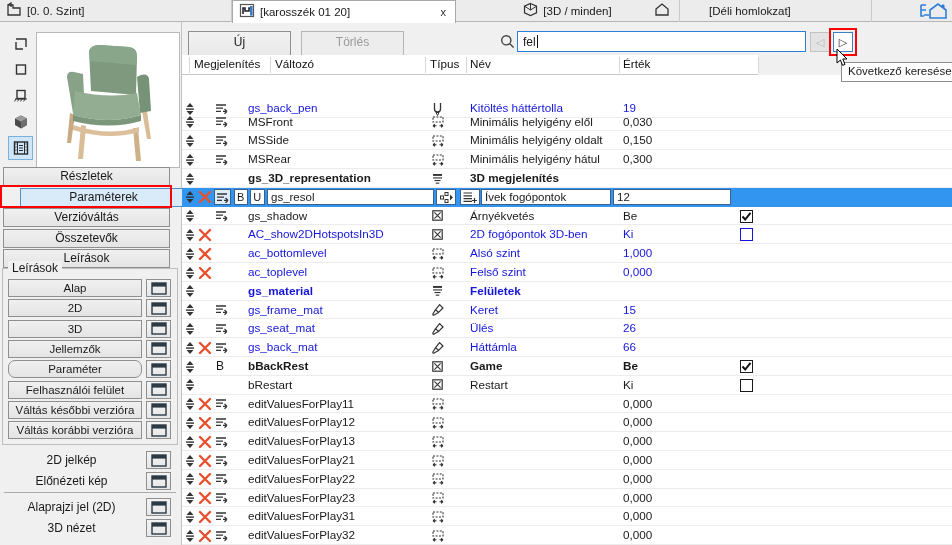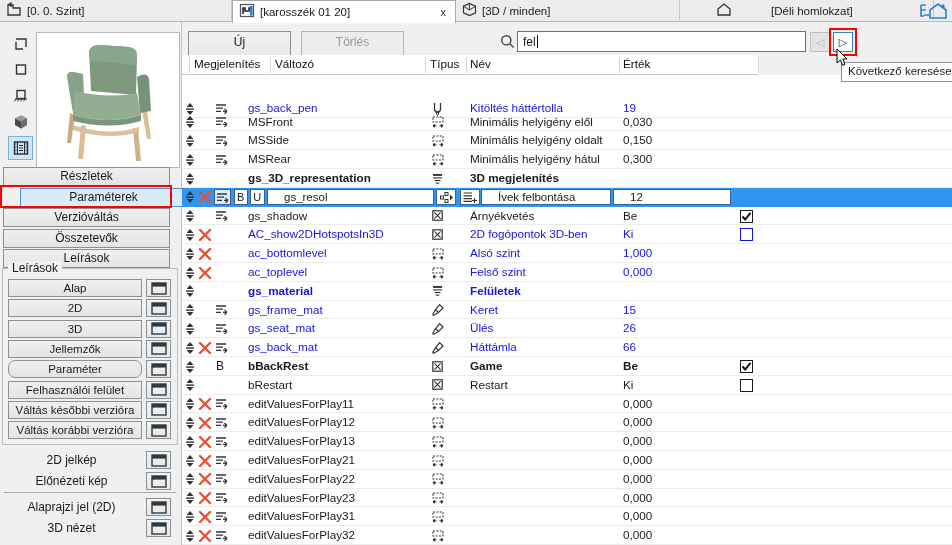--- a/index.html
+++ b/index.html
@@ -73,21 +73,21 @@
   .c-var { left:66px; } .c-name { left:288px; } .c-val { left:441px; }
   .ic { position:absolute; top:2.5px; }
   .ic-move { left:2px; } .ic-del { left:16px; } .ic-vis { left:32px; } .ic-type { left:249px; }
   .mk-b { position:absolute; left:34px; top:0; line-height:18px; font-size:12px; }
   .blue { color:#1515dd; } .bold { font-weight:700; }
   .cbox { position:absolute; left:558px; top:3px; width:13px; height:13px;
     border:1px solid #1a1a1a; background:#fff; }
   .cbox.bluebrd { border-color:#1515dd; }
   .prow.editing { background:#3296f0; border-bottom:none; }
   .efield { position:absolute; top:1.5px; height:16px; background:#fff;
-    border:1px solid #39618f; font-size:11.5px; line-height:14px; padding:0 16px; white-space:nowrap; }
+    border:1px solid #39618f; font-size:11.5px; line-height:14px; padding:0 3px; white-space:nowrap; }
   .ebtn { position:absolute; top:1.5px; height:16px; background:#fff; border:1px solid #39618f;
     display:flex; align-items:center; justify-content:center; font-size:11px; }
   .ebtn.lit { background:#dcecfb; }
 </style>
 </head>
 <body>
 
 <div id="tabbar">
   <div id="tabs-holder">
       <div class="tab" style="left: 0px; width: 232px;">
@@ -99,28 +99,28 @@
       </div>
       <div class="tab active" style="left: 232px; width: 224px;">
         <span><svg width="16" height="15" viewBox="0 0 16 15">
             <rect x="1.5" y="1.5" width="13" height="12" fill="none" stroke="#555" stroke-width="1.2"></rect>
             <path d="M4 11 V5 H6 V8 H10 V5 H12 V11" fill="none" stroke="#223" stroke-width="1.6"></path>
             <rect x="11" y="3" width="2.6" height="9.6" fill="#3c78c8"></rect>
           </svg></span>
         <span class="tlabel">[karosszék 01 20]</span>
         <span class="tclose">x</span>
       </div>
-      <div class="tab" style="left: 456px; width: 224px;">
+      <div class="tab" style="left: 456px; width: 224px; justify-content: center;">
         <span><svg width="15" height="15" viewBox="0 0 15 15">
             <path d="M7.5 1.5 L13.5 4.2 V10.8 L7.5 13.5 L1.5 10.8 V4.2 Z" fill="none" stroke="#333" stroke-width="1.2"></path>
             <path d="M7.5 1.5 V8 M7.5 8 L1.5 4.2 M7.5 8 L13.5 4.2" fill="none" stroke="#333" stroke-width="1"></path>
           </svg></span>
         <span class="tlabel">[3D / minden]</span>
       </div>
-      <div class="tab" style="left: 710px; width: 224px; gap: 39px;">
+      <div class="tab" style="left: 648px; width: 224px; gap: 39px;">
         <span><svg width="16" height="15" viewBox="0 0 16 15">
             <path d="M2 7 L8 2 L14 7 V13 H2 Z" fill="none" stroke="#333" stroke-width="1.3"></path>
           </svg></span>
         <span class="tlabel">[Déli homlokzat]</span>
       </div>
     </div>
   <div id="nav-icon">
     <svg width="34" height="20" viewBox="0 0 34 20">
       <path d="M14 9 L22 3 L30 9 V17 H14 Z" fill="none" stroke="#2f7fd6" stroke-width="1.6"></path>
       <path d="M22 3 L26 6 V4 H28 V8 L30 9" fill="#2f7fd6" stroke="#2f7fd6" stroke-width="1"></path>
@@ -429,21 +429,21 @@
             <rect x="6" y="8.5" width="3" height="3" fill="none" stroke="#333" stroke-width="1"></rect>
             <path d="M11 3.5 L14 6.5 L11 9.5 Z" fill="#333"></path>
           </svg>
         </div>
         <div class="ebtn" style="left: 277.5px; width: 20px;">
           <svg width="15" height="13" viewBox="0 0 15 13">
             <path d="M1.5 2 H10 M1.5 4.8 H10 M1.5 7.6 H10 M1.5 10.4 H10" stroke="#333" stroke-width="1.2"></path>
             <path d="M12.5 7 V12 M10 9.5 H15" stroke="#333" stroke-width="1.2"></path>
           </svg>
         </div>
-        <div class="efield" style="left: 299px; width: 130px;">Ívek felbontása</div>
+        <div class="efield" style="left: 299px; width: 130px;">Ívek fogópontok</div>
         <div class="efield" style="left: 431px; width: 118px;">12</div>
       </div>
       <div class="prow" style="top: 131.6px;">
         <span class="ic ic-move"><svg width="12" height="14" viewBox="0 0 12 14">
             <path d="M6 1 L9.5 5 H2.5 Z" fill="#333"></path>
             <rect x="2" y="6.4" width="8" height="1.4" fill="#333"></rect>
             <path d="M6 13 L2.5 9 H9.5 Z" fill="#333"></path>
           </svg></span>
         <span class="ic ic-vis"><svg width="15" height="13" viewBox="0 0 15 13">
             <path d="M2 3 H12 M2 6.2 H9 M2 9.4 H7" stroke="#333" stroke-width="1.3"></path>

